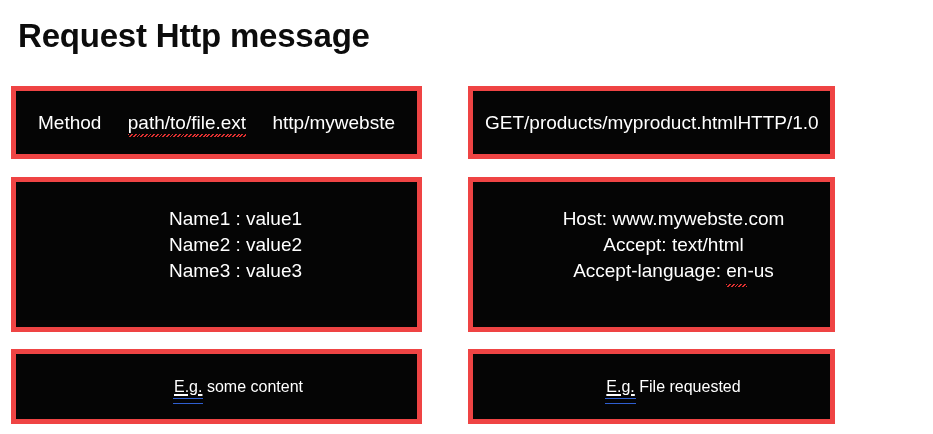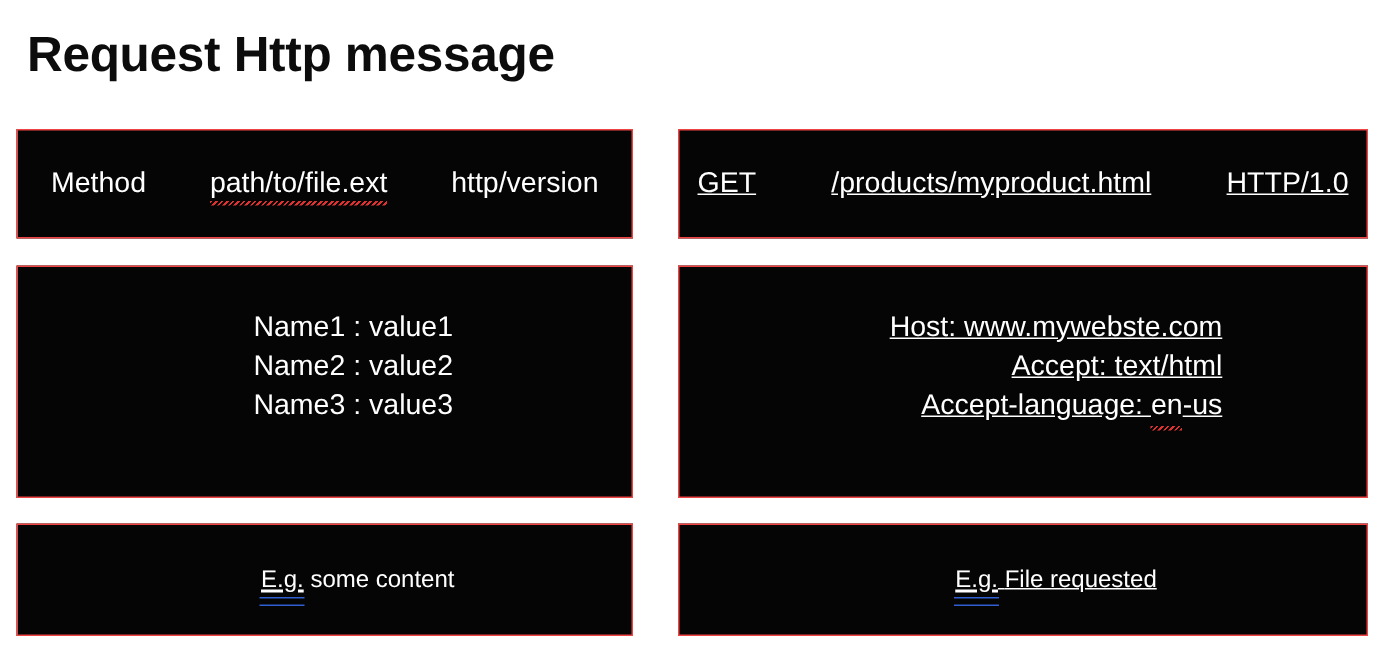--- a/index.html
+++ b/index.html
@@ -44,40 +44,40 @@
     font-size: 22px;
     font-weight: normal;
     color: #1a1a1a;
     white-space: nowrap;
   }
 
   
   .block {
     position: absolute;
     background: #050505;
-    border: 1px solid #ef4444;
+    border: 5px solid #ef4444;
     box-sizing: border-box;
     color: #ffffff;
     display: flex;
     align-items: center;
     overflow: hidden;
   }
 
   .block-inner {
     width: 100%;
     display: flex;
     flex-direction: column;
     align-items: center;
     justify-content: center;
   }
 
   
   .col-left  { left: 11px;  width: 411px; }
   
-  .col-right { left: 452px; width: 460px; text-decoration: underline; }
+  .col-right { left: 468px; width: 367px; }
 
   .row-start   { top: 86px;  height: 73px; }
   .row-headers { top: 177px; height: 155px; padding-left: 44px; }
   .row-body    { top: 349px; height: 75px; }
 
   
   .startline {
     width: 100%;
     display: flex;
     align-items: center;
@@ -94,21 +94,21 @@
   }
 
   
   .header-lines {
     text-align: center;
     font-size: 19px;
     line-height: 26px;
     white-space: nowrap;
   }
   .header-lines.left-pad  { transform: translate(-3px, -10px); }
-  .header-lines.right-pad { transform: translate(0px, -10px); text-align: right; }
+  .header-lines.right-pad { transform: translate(0px, -10px); }
 
   
   .body-line {
     font-size: 16px;
     white-space: nowrap;
     text-align: center;
     width: 100%;
     margin-left: 44px;
   }
 
@@ -155,21 +155,21 @@
 
 <div class="slide">
 
   <div class="slide-title">Request Http message</div>
 
 
   <div class="block col-left row-start">
     <div class="startline left-variant">
       <span>Method</span>
       <span class="spell-red">path/to/file.ext</span>
-      <span>http/version</span>
+      <span>http/mywebste</span>
     </div>
   </div>
 
   <div class="block col-left row-headers">
     <div class="block-inner">
       <div class="header-lines left-pad">
         <div>Name1 : value1</div>
         <div>Name2 : value2</div>
         <div>Name3 : value3</div>
       </div>

